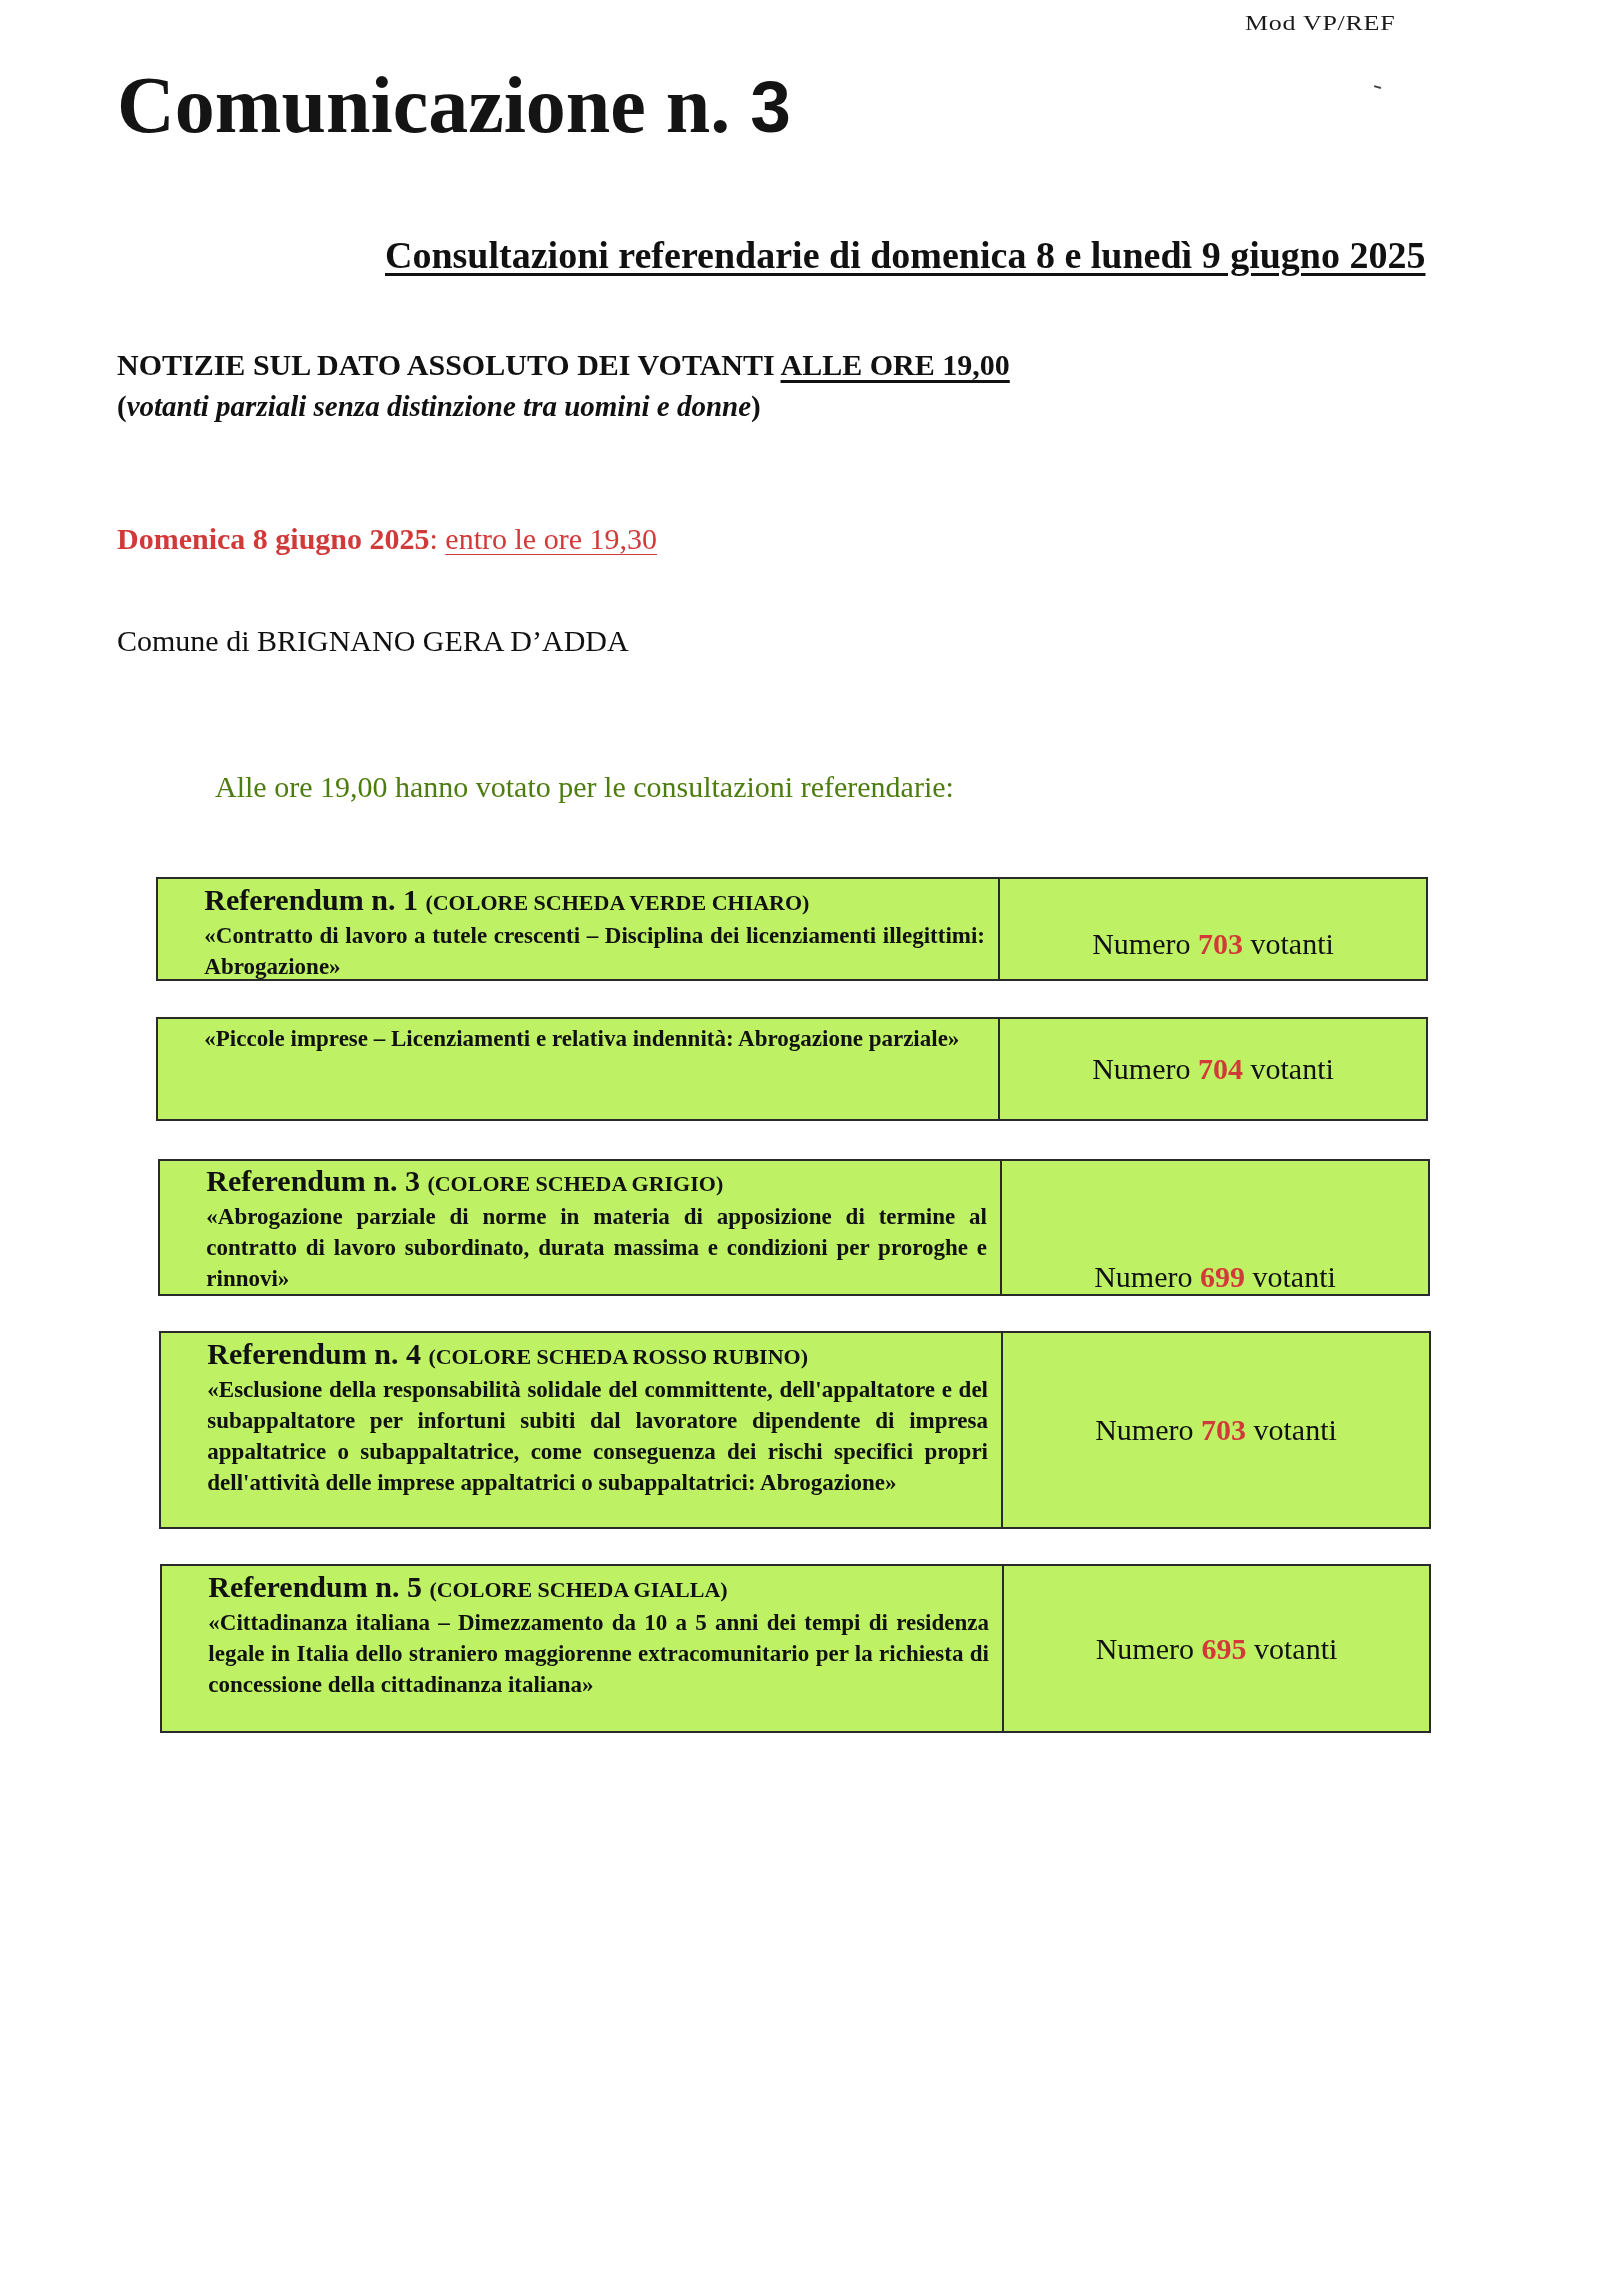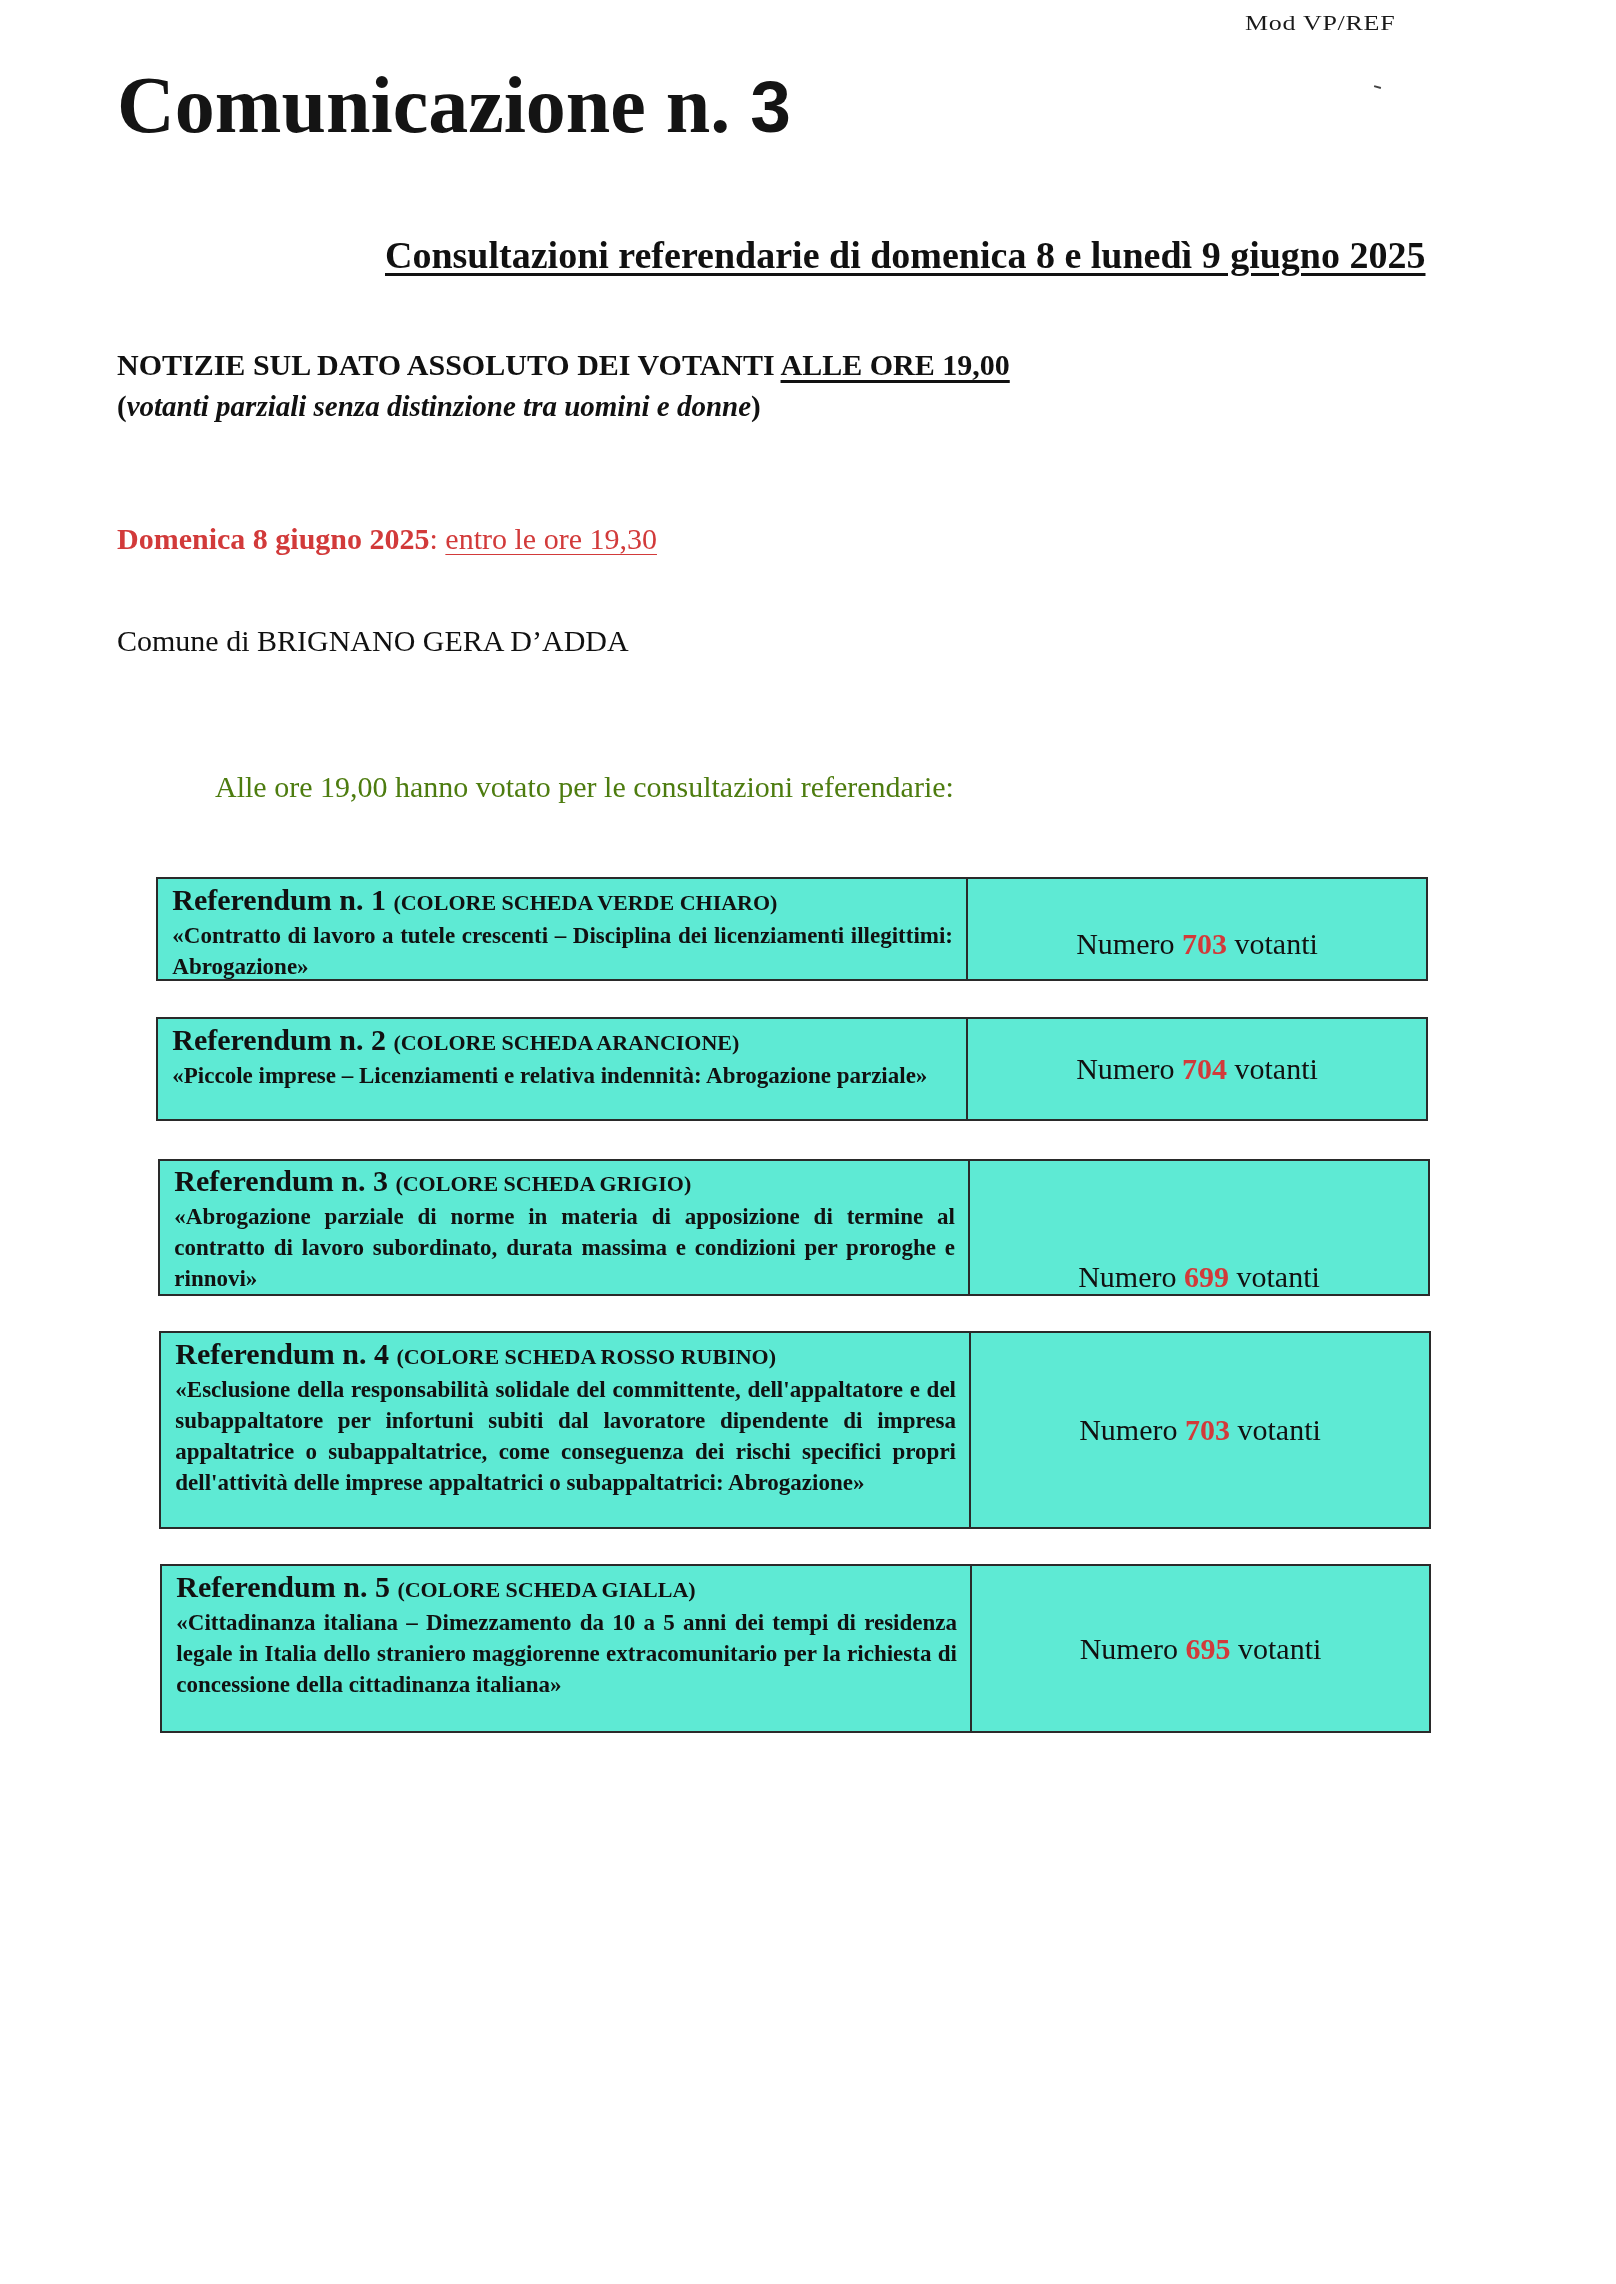--- a/index.html
+++ b/index.html
@@ -95,21 +95,22 @@
       font-size: 30px;
       white-space: nowrap;
       color: #4d7c0f;
     }
 
     .ref-box {
       position: absolute;
       display: flex;
       border: 2px solid #2a2a2a;
       box-sizing: border-box;
-      background: #5eead4;
+      background: #bef264;
+      padding-left: 32px;
     }
     .ref-left {
       box-sizing: border-box;
       width: 810px;
       border-right: 2px solid #2a2a2a;
       padding: 3.9px 13px 0 14.3px;
       overflow: hidden;
     }
     .ref-right {
       flex: 1;
@@ -161,21 +162,20 @@
     <div class="ref-heading"><span>Referendum n. 1 </span><span class="color">(COLORE SCHEDA VERDE CHIARO)</span></div>
     <div class="ref-desc">«Contratto di lavoro a tutele crescenti – Disciplina dei licenziamenti illegittimi: Abrogazione»</div>
   </div>
   <div class="ref-right" style="padding-top:29px;">
     <span>Numero </span>&nbsp;<span class="count">703</span>&nbsp;<span> votanti</span>
   </div>
 </div>
 
 <div class="ref-box" style="left:156px; top:1017px; width:1272px; height:104px;">
   <div class="ref-left">
-    <div class="ref-heading"><span>Referendum n. 2 </span><span class="color">(COLORE SCHEDA ARANCIONE)</span></div>
     <div class="ref-desc">«Piccole imprese – Licenziamenti e relativa indennità: Abrogazione parziale»</div>
   </div>
   <div class="ref-right">
     <span>Numero </span>&nbsp;<span class="count">704</span>&nbsp;<span> votanti</span>
   </div>
 </div>
 
 <div class="ref-box" style="left:158px; top:1159px; width:1272px; height:137px;align-items:flex-end;">
   <div class="ref-left">
     <div class="ref-heading"><span>Referendum n. 3 </span><span class="color">(COLORE SCHEDA GRIGIO)</span></div>

